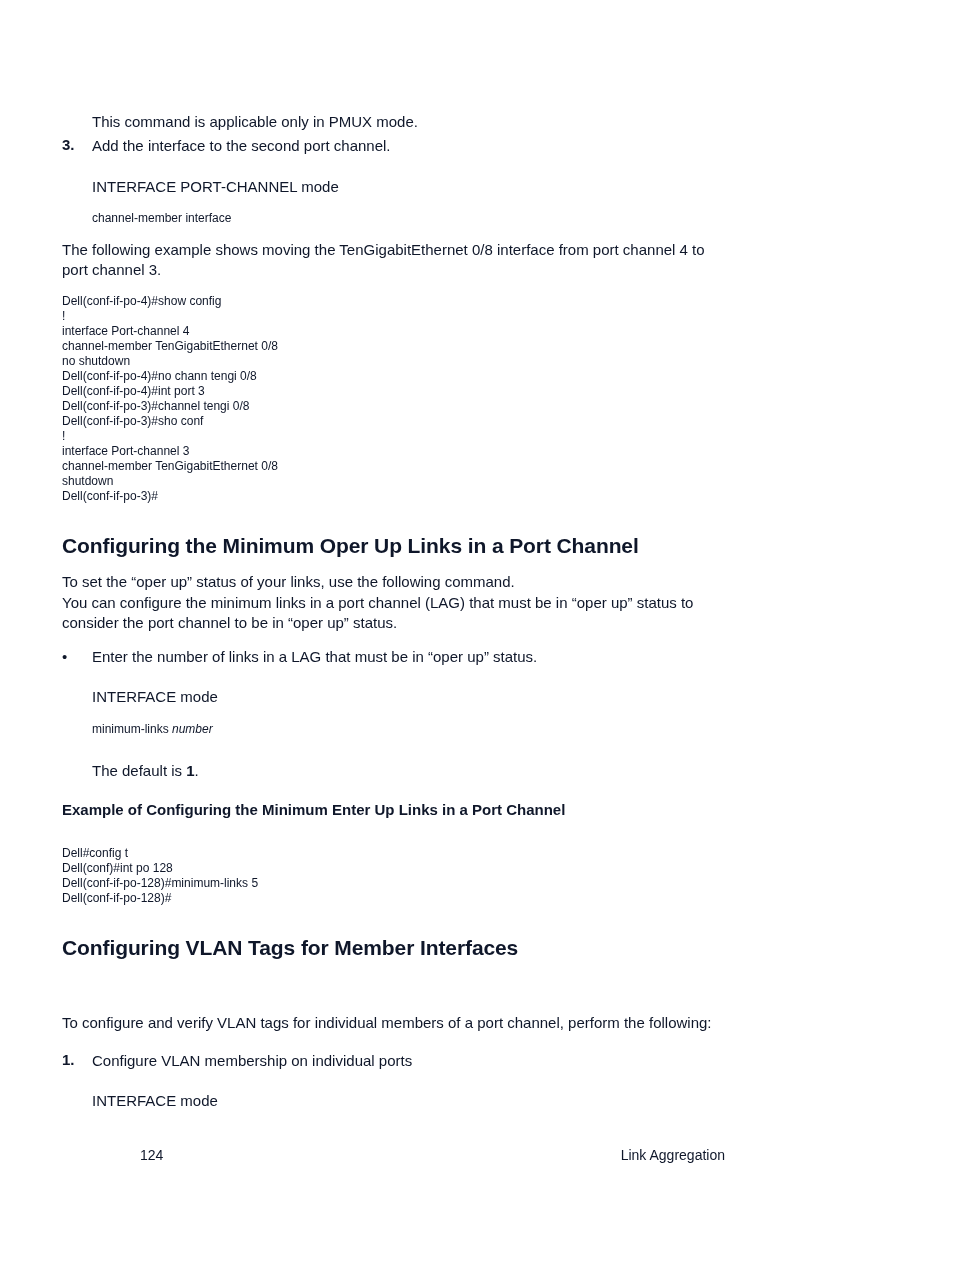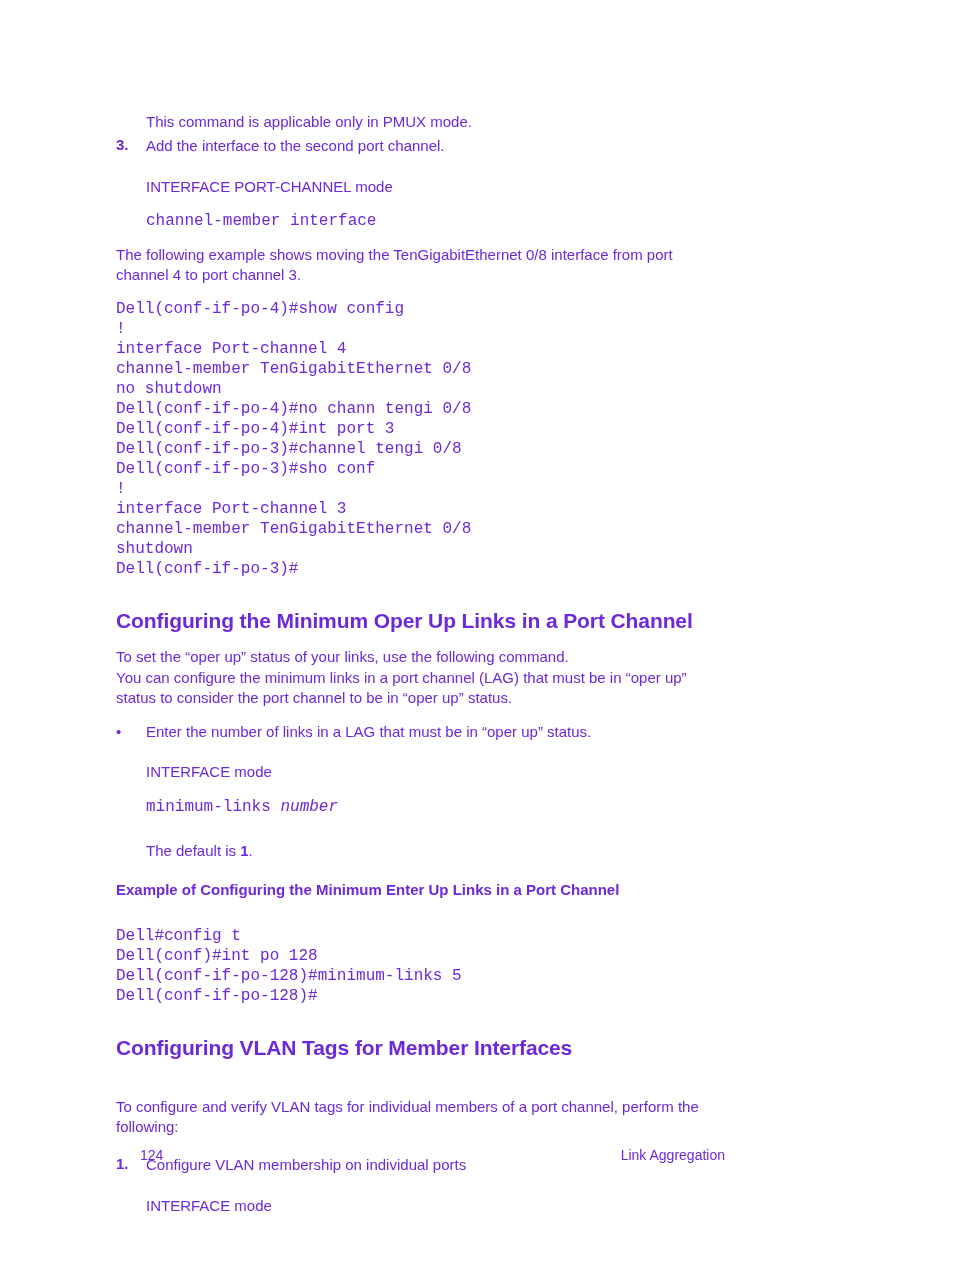--- a/index.html
+++ b/index.html
@@ -5,23 +5,23 @@
   @page { margin: 0; }
   html, body {
     margin: 0;
     padding: 0;
     background: #fff;
   }
   .page {
     width: 840px;
     height: 1268px;
     box-sizing: border-box;
-    padding: 112px 115px 0 116px;
+    padding: 112px 115px 0 62px;
     font-family: "Segoe UI", "Trebuchet MS", Arial, sans-serif;
-    color: #6d28d9;
+    color: #0f172a;
     position: relative;
   }
   .body-text {
     font-size: 15px;
     line-height: 1.35;
   }
   .ol-item {
     display: flex;
     margin-top: 4px;
   }
@@ -36,22 +36,22 @@
     font-size: 15px;
     line-height: 1.35;
   }
   .sub-indent {
     margin-left: 30px;
   }
   .mode-line {
     margin-top: 20px;
   }
   .mono {
-    font-family: Liberation Mono, monospace;
-    font-size: 16px;
+    font-family: Liberation Sans, sans-serif;
+    font-size: 12px;
     white-space: pre;
     line-height: 1.25;
     margin: 14px 0 14px 0;
   }
   .mono-italic {
     font-style: italic;
   }
   .section-sub-heading {
     font-weight: 700;
     font-size: 15px;
@@ -141,21 +141,21 @@
     </div>
   </div>
 
   <div class="section-sub-heading" style="margin-top:20px;">Example of Configuring the Minimum Enter Up Links in a Port Channel</div>
   <div class="mono" style="margin-top:28px;">Dell#config t
 Dell(conf)#int po 128
 Dell(conf-if-po-128)#minimum-links 5
 Dell(conf-if-po-128)#</div>
 
   <h2 class="section-heading">Configuring VLAN Tags for Member Interfaces</h2>
-  <div class="body-text" style="margin-top:37px;">To configure and verify VLAN tags for individual members of a port channel, perform the following:</div>
+  <div class="body-text" style="margin-top:53px;">To configure and verify VLAN tags for individual members of a port channel, perform the following:</div>
 
   <div class="ol-item" style="margin-top:18px;">
     <div class="ol-num">1.</div>
     <div class="ol-body">
       <div>Configure VLAN membership on individual ports</div>
       <div class="mode-line">INTERFACE mode</div>
     </div>
   </div>
 
   <div class="footer">

